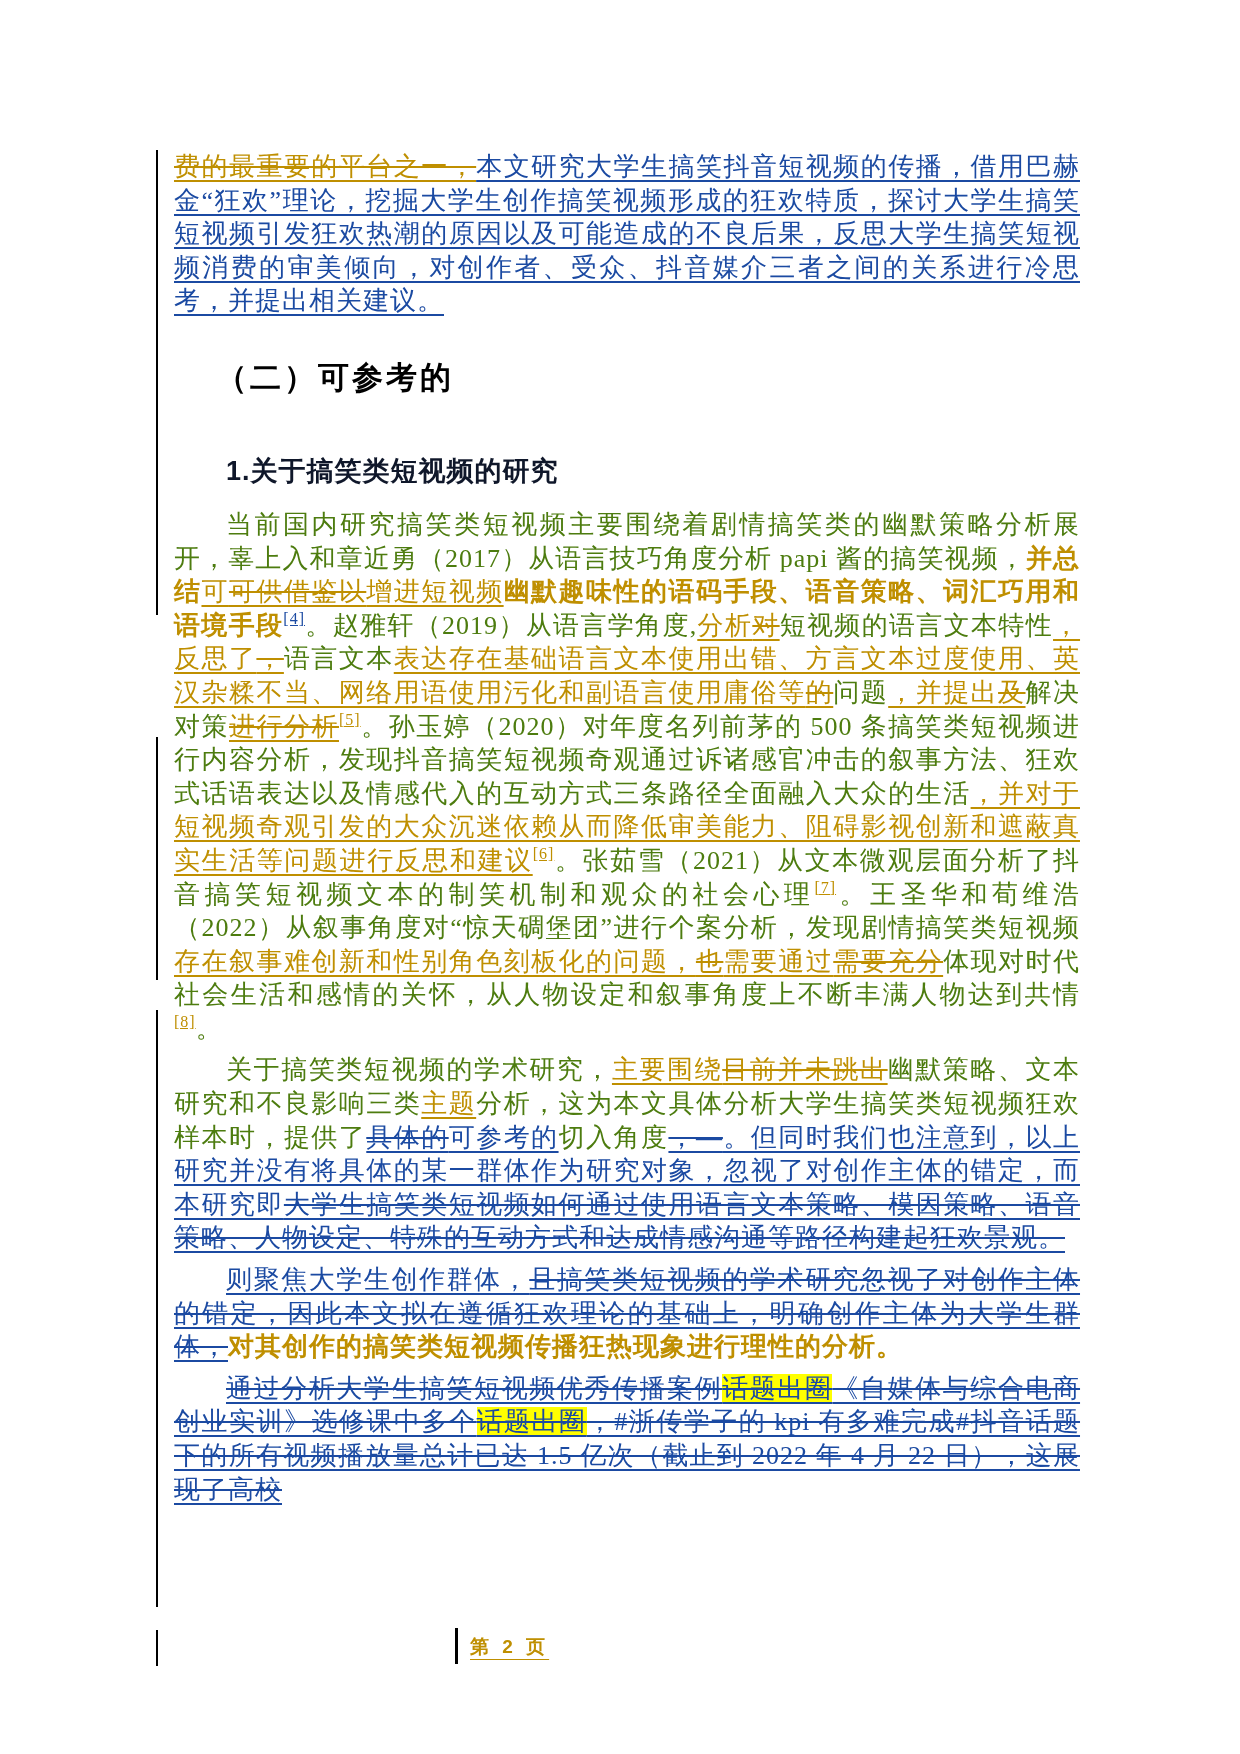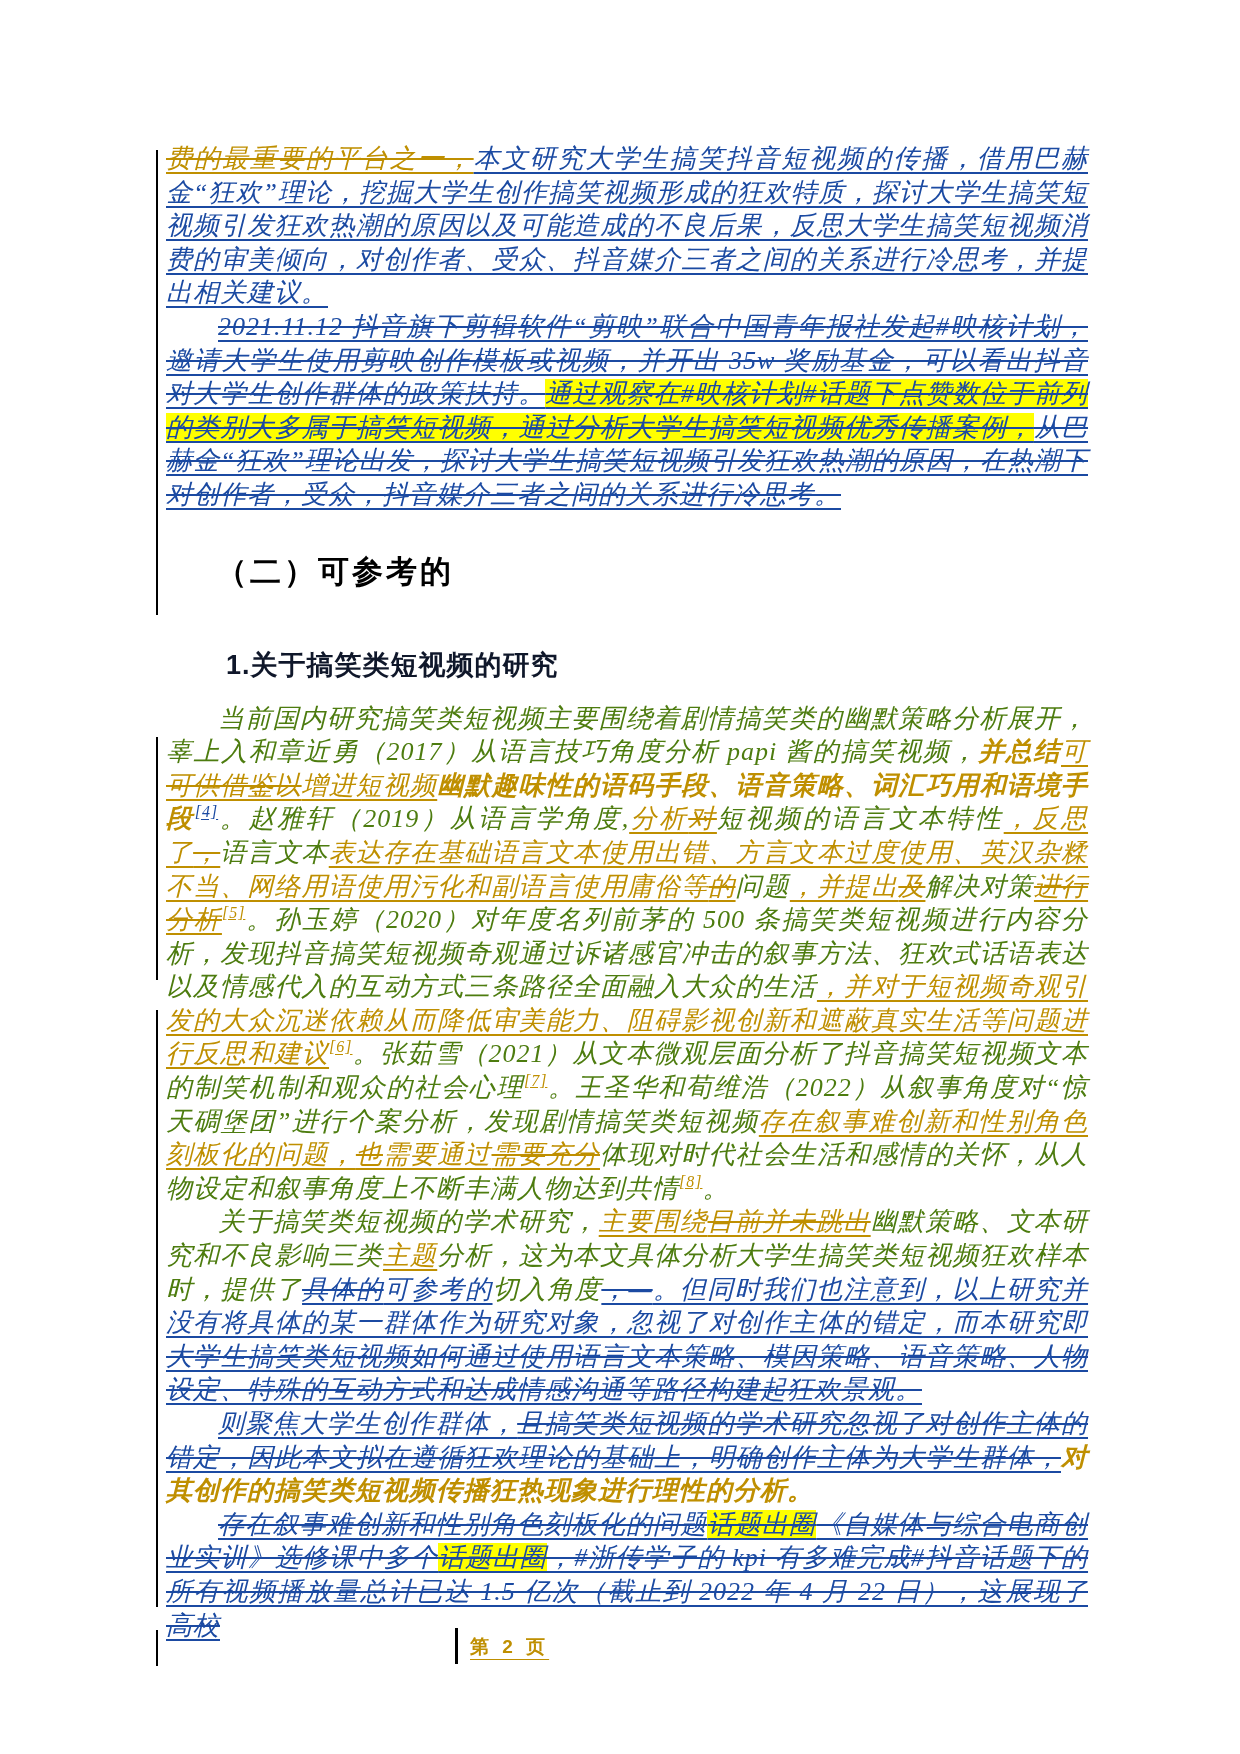--- a/index.html
+++ b/index.html
@@ -10,21 +10,21 @@
     font-family:"Liberation Serif","DejaVu Serif",serif;
     color:#000;
     overflow:hidden;
   }
   .content{
     position:absolute;
     left:166px;top:142px;width:922px;
     font-size:26px;line-height:33.6px;letter-spacing:1px;
     text-align:justify;
   }
-  p{margin:0;padding:0;font-style:italic;}
+  p{margin:8px;padding:0;}
   .indent{text-indent:2em;}
   h1.sec{
     font-family:"Liberation Sans","DejaVu Sans",sans-serif;
     font-weight:700;font-size:31px;line-height:40px;
     margin:40px 0 0 50px;letter-spacing:3px;color:#000;
   }
   h2.sub{
     font-family:"Liberation Sans","DejaVu Sans",sans-serif;
     font-weight:700;font-size:27px;line-height:34px;
     margin:56px 0 20px 60px;letter-spacing:1px;color:#0f172a;
@@ -56,25 +56,24 @@
 </head>
 <body>
 
 <div class="bar" style="top:150px;height:465px;"></div>
 <div class="bar" style="top:737px;height:243px;"></div>
 <div class="bar" style="top:1010px;height:597px;"></div>
 <div class="bar" style="top:1630px;height:36px;"></div>
 
 <div class="content">
   <p><span class="run gold-insdel">费的最重要的平台之一，</span><span class="run blue-ins">本文研究大学生搞笑抖音短视频的传播，借用巴赫金“狂欢”理论，挖掘大学生创作搞笑视频形成的狂欢特质，探讨大学生搞笑短视频引发狂欢热潮的原因以及可能造成的不良后果，反思大学生搞笑短视频消费的审美倾向，对创作者、受众、抖音媒介三者之间的关系进行冷思考，并提出相关建议。</span></p>
-  <p class="indent"><span class="run blue-insdel">2021.11.12 抖音旗下剪辑软件“剪映”联合中国青年报社发起#映核计划，邀请大学生使用剪映创作模板或视频，并开出 35w 奖励基金，可以看出抖音对大学生创作群体的政策扶持。</span><span class="run blue-insdel hl">通过观察在#映核计划#话题下点赞数位于前列的类别大多属于搞笑短视频，通过分析大学生搞笑短视频优秀传播案例，</span><span class="run blue-insdel">从巴赫金“狂欢”理论出发，探讨大学生搞笑短视频引发狂欢热潮的原因，在热潮下对创作者，受众，抖音媒介三者之间的关系进行冷思考。</span></p>
 
   <h1 class="sec">（二）可参考的</h1>
   <h2 class="sub">1.关于搞笑类短视频的研究</h2>
 
   <p class="indent"><span class="run black">当前国内研究搞笑类短视频主要围绕着剧情搞笑类的幽默策略分析展开，辜上入和章近勇（2017）从语言技巧角度分析 papi 酱的搞笑视频，</span><span class="run gold-bold">并总结</span><span class="run gold-ins">可</span><span class="run gold-insdel">可供借鉴以</span><span class="run gold-ins">增进短视频</span><span class="run gold-bold">幽默趣味性的语码手段、语音策略、词汇巧用和语境手段</span><span class="run blue-sup">[4]</span><span class="run black">。赵雅轩（2019）从语言学角度,</span><span class="run gold-ins">分析</span><span class="run gold-insdel">对</span><span class="run black">短视频的语言文本特性</span><span class="run gold-ins">，反思了</span><span class="run gold-insdel">，</span><span class="run black">语言文本</span><span class="run gold-ins">表达存在基础语言文本使用出错、方言文本过度使用、英汉杂糅不当、网络用语使用污化和副语言使用庸俗等</span><span class="run gold-insdel">的</span><span class="run black">问题</span><span class="run gold-ins">，并提出</span><span class="run gold-insdel">及</span><span class="run black">解决对策</span><span class="run gold-insdel">进行分析</span><span class="run gold-sup">[5]</span><span class="run black">。孙玉婷（2020）对年度名列前茅的 500 条搞笑类短视频进行内容分析，发现抖音搞笑短视频奇观通过诉诸感官冲击的叙事方法、狂欢式话语表达以及情感代入的互动方式三条路径全面融入大众的生活</span><span class="run gold-ins">，并对于短视频奇观引发的大众沉迷依赖从而降低审美能力、阻碍影视创新和遮蔽真实生活等问题进行反思和建议</span><span class="run gold-sup">[6]</span><span class="run black">。张茹雪（2021）从文本微观层面分析了抖音搞笑短视频文本的制笑机制和观众的社会心理</span><span class="run gold-sup">[7]</span><span class="run black">。王圣华和荀维浩（2022）从叙事角度对“惊天碉堡团”进行个案分析，发现剧情搞笑类短视频</span><span class="run gold-ins">存在叙事难创新和性别角色刻板化的问题，</span><span class="run gold-insdel">也</span><span class="run gold-ins">需要通过</span><span class="run gold-insdel">需要充分</span><span class="run black">体现对时代社会生活和感情的关怀，从人物设定和叙事角度上不断丰满人物达到共情</span><span class="run gold-sup">[8]</span><span class="run black">。</span></p>
   <p class="indent"><span class="run black">关于搞笑类短视频的学术研究，</span><span class="run gold-ins">主要围绕</span><span class="run gold-insdel">目前并未跳出</span><span class="run black">幽默策略、文本研究和不良影响三类</span><span class="run gold-ins">主题</span><span class="run black">分析，这为本文具体分析大学生搞笑类短视频狂欢样本时，提供了</span><span class="run blue-insdel">具体的</span><span class="run blue-ins">可参考的</span><span class="run black">切入角度</span><span class="run blue-insdel">，—</span><span class="run blue-ins">。但同时我们也注意到，以上研究并没有将具体的某一群体作为研究对象，忽视了对创作主体的错定，而本研究即</span><span class="run blue-insdel">大学生搞笑类短视频如何通过使用语言文本策略、模因策略、语音策略、人物设定、特殊的互动方式和达成情感沟通等路径构建起狂欢景观。</span></p>
   <p class="indent"><span class="run blue-ins">则聚焦大学生创作群体，</span><span class="run blue-insdel">且搞笑类短视频的学术研究忽视了对创作主体的错定，因此本文拟在遵循狂欢理论的基础上，明确创作主体为大学生群体，</span><span class="run gold-bold">对其创作的搞笑类短视频传播狂热现象进行理性的分析。</span></p>
-  <p class="indent"><span class="run blue-insdel">存在叙事难创新和性别角色刻板化的问题</span><span class="run blue-insdel hl">话题出圈</span><span class="run blue-insdel">《自媒体与综合电商创业实训》选修课中多个</span><span class="run blue-insdel hl">话题出圈</span><span class="run blue-insdel">，#浙传学子的 kpi 有多难完成#抖音话题下的所有视频播放量总计已达 1.5 亿次（截止到 2022 年 4 月 22 日），这展现了高校</span></p>
+  <p class="indent"><span class="run blue-insdel">通过分析大学生搞笑短视频优秀传播案例</span><span class="run blue-insdel hl">话题出圈</span><span class="run blue-insdel">《自媒体与综合电商创业实训》选修课中多个</span><span class="run blue-insdel hl">话题出圈</span><span class="run blue-insdel">，#浙传学子的 kpi 有多难完成#抖音话题下的所有视频播放量总计已达 1.5 亿次（截止到 2022 年 4 月 22 日），这展现了高校</span></p>
 </div>
 
 <div class="footer-bar"></div>
 <div class="footer">第 2 页</div>
 
 </body></html>

